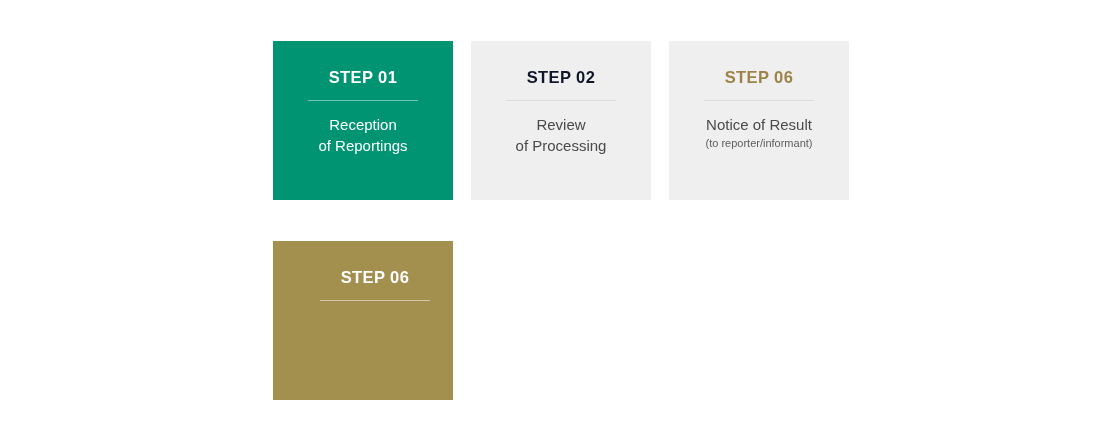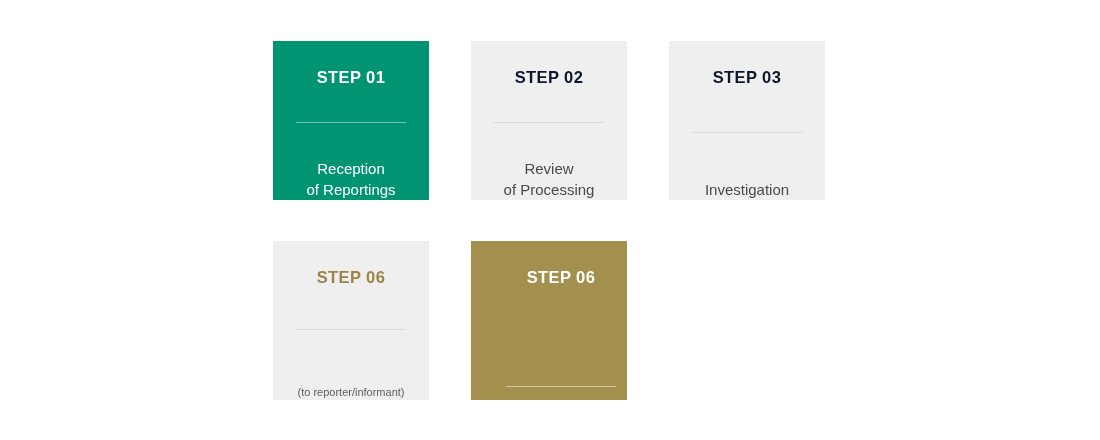--- a/index.html
+++ b/index.html
@@ -22,29 +22,28 @@
     position: absolute;
     left: 273px;
     top: 41px;
     display: grid;
     grid-template-columns: repeat(3, 156px);
     grid-template-rows: repeat(2, 159px);
     column-gap: 42px;
     row-gap: 41px;
   }
   .card {
-    width: 156px;
+    width: 180px;
     height: 159px;
     box-sizing: border-box;
     display: flex;
     flex-direction: column;
     align-items: center;
     padding-top: 28px;
     background: #efefef;
-    justify-content: space-between;
   }
   .card.filled-green { background: #009473; }
   .card.filled-gold  { background: #a3904f; padding-left: 24px; }
 
   .step-label {
     font-size: 16.5px;
     font-weight: bold;
     letter-spacing: 0.4px;
     line-height: 1;
     color: #0f172a;
@@ -72,21 +71,21 @@
     white-space: pre-line;
   }
   .card.filled-green .body-text,
   .card.filled-gold  .body-text { color: #ffffff; }
 
   .sub-text {
     font-size: 11px;
     line-height: 15px;
     color: #5e5e5e;
     text-align: center;
-    margin-top: 12px;
+    margin-top: 1px;
     white-space: pre-line;
   }
 </style>
 </head>
 <body>
 
 <div id="stage">
   <div class="grid">
 
     <div class="card filled-green">
@@ -98,30 +97,25 @@
     </div>
 
     <div class="card accent-green">
       <div class="step-label">STEP 02</div>
       <div class="divider"></div>
       <div class="body-text">Review
 of Processing</div>
 
     </div>
 
-    <div class="card accent-green">
-      <div class="step-label">STEP 03</div>
-      <div class="divider"></div>
-      <div class="body-text">Investigation</div>
-
-    </div>
 
     <div class="card accent-gold">
       <div class="step-label">STEP 06</div>
       <div class="divider"></div>
+      <div class="body-text">Notice of Result</div>
       <div class="sub-text">(to reporter/informant)</div>
     </div>
 
 
     <div class="card filled-gold">
       <div class="step-label">STEP 06</div>
       <div class="divider"></div>
 
     </div>
 

